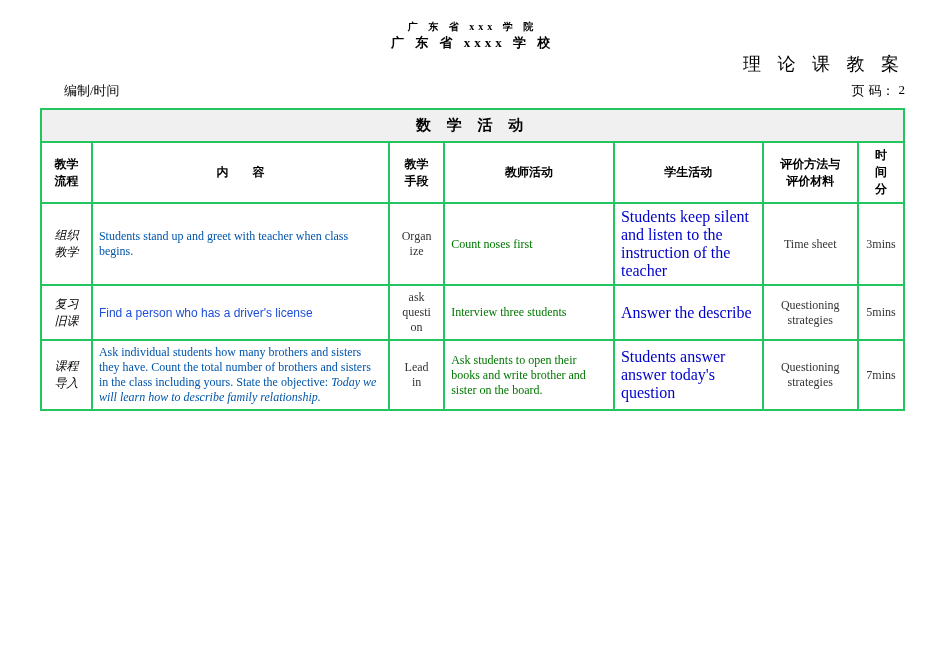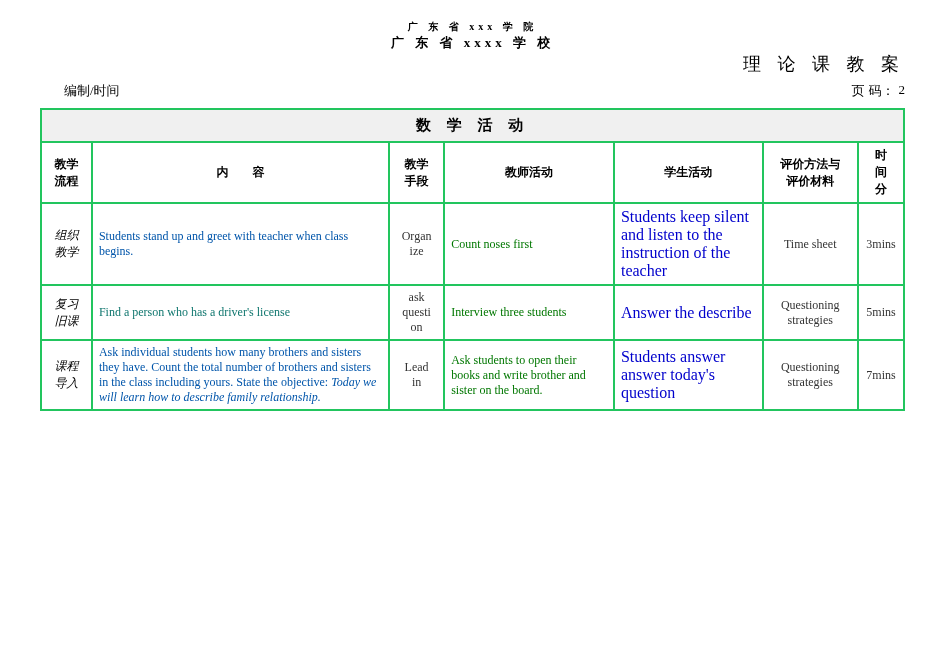--- a/index.html
+++ b/index.html
@@ -149,21 +149,21 @@
       <td class="content-blue mixed-content">Students stand up and greet with teacher when class begins.</td>
       <td class="teach-method">Organ<br>ize</td>
       <td class="teacher-activity">Count noses first</td>
       <td class="student-activity">Students keep silent and listen to the instruction of the teacher</td>
       <td class="eval-col">Time sheet</td>
       <td class="time-col">3mins</td>
     </tr>
 
     <tr>
       <td class="flow-col">复习<br>旧课</td>
-      <td class="content-blue mixed-content" style="font-family:Liberation Serif, serif; color:#0f766e;">Find a person who has a driver's license</td>
+      <td class="content-blue mixed-content" style="font-family:Liberation Sans, sans-serif; color:#1d4ed8;">Find a person who has a driver's license</td>
       <td class="teach-method">ask<br>questi<br>on</td>
       <td class="teacher-activity">Interview three students</td>
       <td class="student-activity">Answer the describe</td>
       <td class="eval-col">Questioning strategies</td>
       <td class="time-col">5mins</td>
     </tr>
 
     <tr>
       <td class="flow-col">课程<br>导入</td>
       <td class="mixed-content">

